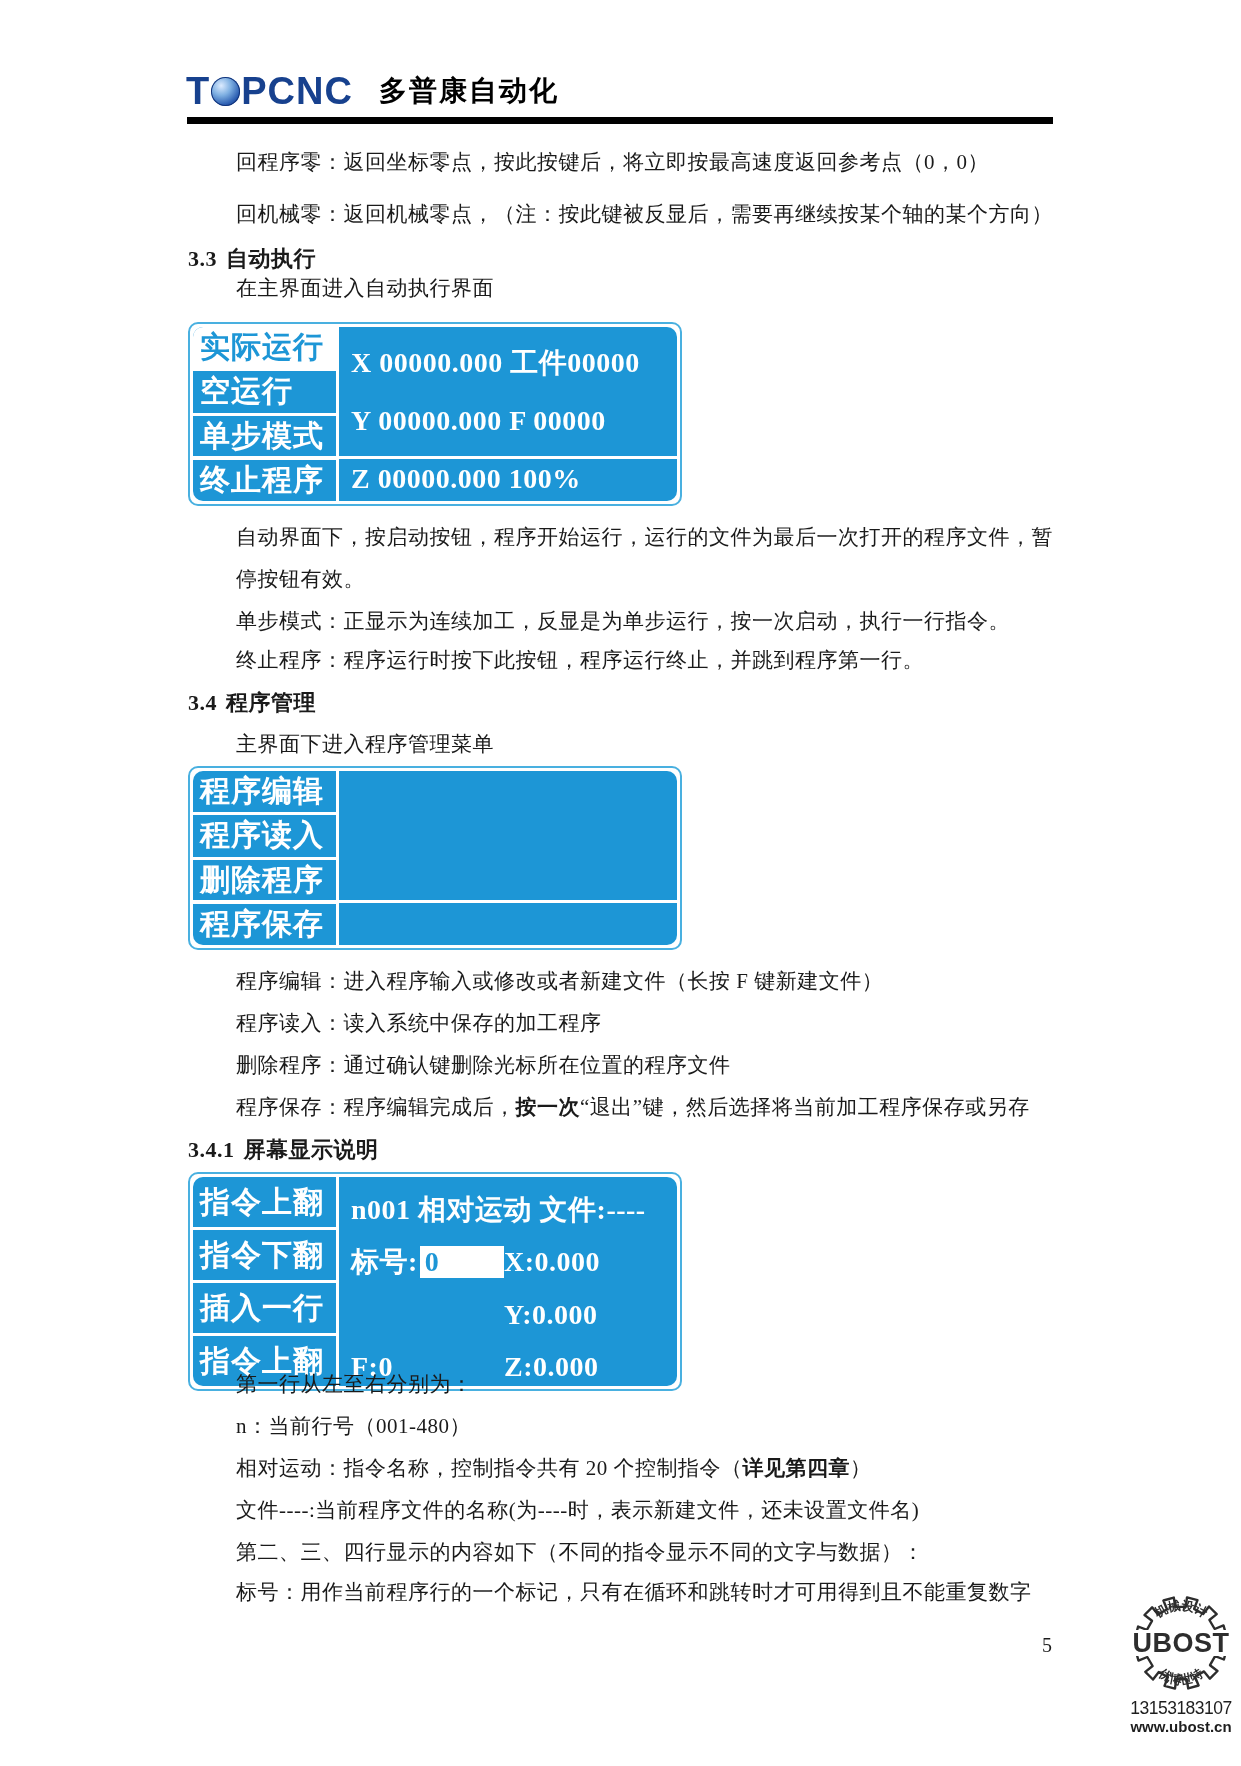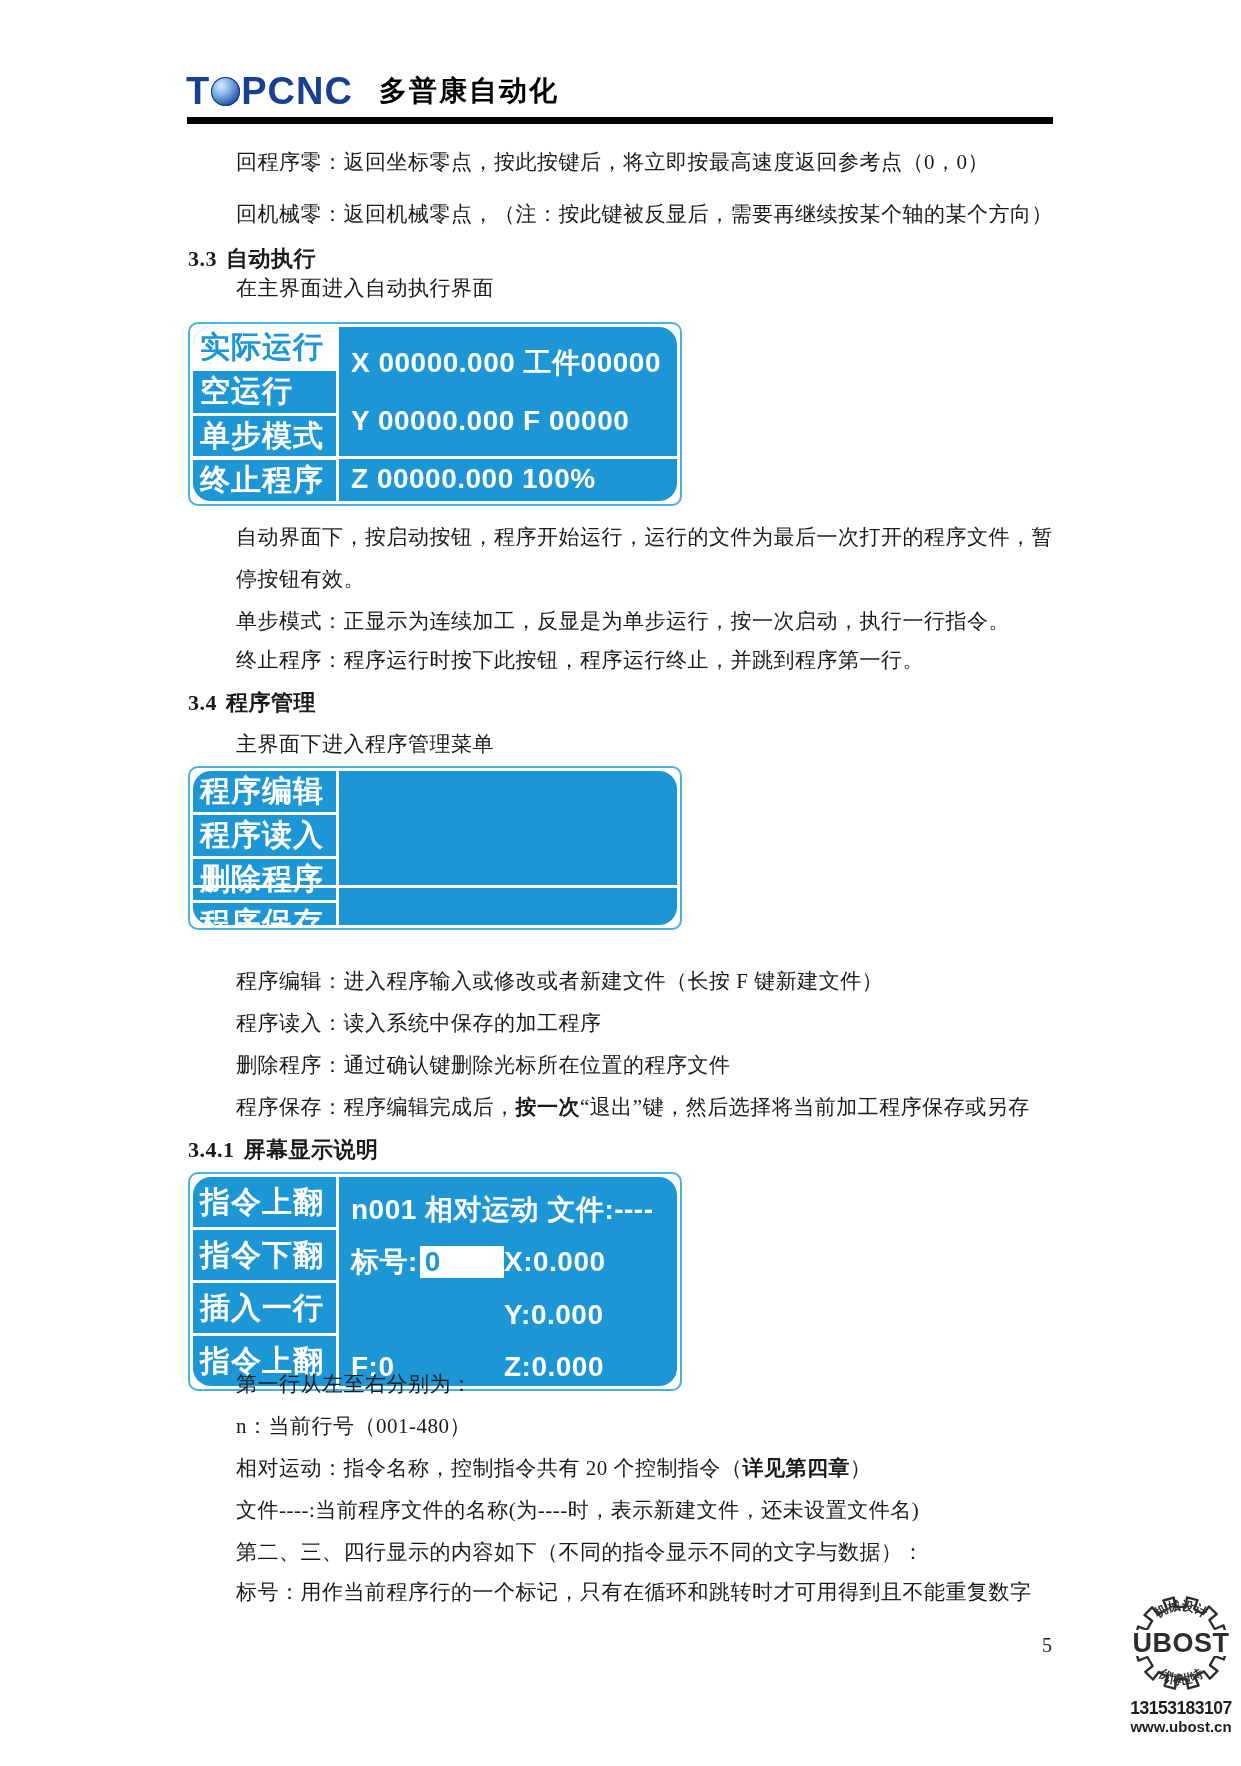--- a/index.html
+++ b/index.html
@@ -18,40 +18,40 @@
     font-size:28px;color:#000;margin-left:26px;letter-spacing:2px;}
   .rule{position:absolute;left:187px;top:117px;width:866px;height:7px;background:#000;}
   
   .p{position:absolute;left:188px;font-size:21px;line-height:27px;letter-spacing:0.5px;white-space:nowrap;margin-left:48px;}
   .h{position:absolute;left:188px;font-size:22px;font-weight:bold;white-space:nowrap;letter-spacing:0.5px;}
   .h .num{font-family:"Liberation Serif","DejaVu Serif",serif;margin-right:9px;}
   .bold-inline{font-weight:bold;}
   
   .screen{position:absolute;left:188px;width:494px;box-sizing:border-box;
     border:2px solid #49b0e0;border-radius:10px;background:#fff;padding:3px;}
-  .screen-body{position:relative;height:100%;background:#1d96d6;border-radius:18px;overflow:hidden;
-    font-family:Liberation Sans, sans-serif;}
+  .screen-body{position:relative;height:100%;background:#1d96d6;border-radius:10px;overflow:hidden;
+    font-family:Liberation Serif, serif;}
   .btn-col{position:absolute;left:0;top:0;bottom:0;width:146px;border-right:3px solid #fff;
     display:flex;flex-direction:column;box-sizing:border-box;}
   .skey{flex:1;display:flex;align-items:center;padding-left:7px;color:#fff;font-weight:bold;
     font-size:30px;letter-spacing:1px;border-bottom:3px solid #fff;white-space:nowrap;}
   .skey:last-child{border-bottom:none;}
   .skey.active{background:#fff;color:#1d96d6;}
   .content{position:absolute;left:149px;right:0;top:0;bottom:0;display:flex;flex-direction:column;}
   .crow{flex:1;display:flex;align-items:center;padding-left:9px;color:#fff;font-weight:bold;
     font-size:28px;letter-spacing:0.5px;white-space:nowrap;position:relative;margin-top:14px;}
   .fullsep{position:absolute;left:0;right:0;top:calc(75% - 2px);height:3px;background:#fff;}
   .num-box{display:inline-flex;align-items:center;width:84px;height:32px;background:#fff;
     color:#1d96d6;font-weight:bold;padding-left:5px;box-sizing:border-box;margin-left:2px;}
   .axis{position:absolute;left:162px;}
   
   .page-num{position:absolute;left:1042px;top:1634px;font-size:20px;}
   .stamp{position:absolute;left:1126px;top:1596px;width:110px;text-align:center;color:#222;}
   .stamp svg{display:block;margin:0 auto;}
-  .stamp .phone{font-family:"Liberation Sans","DejaVu Sans",sans-serif;font-weight:bold;
+  .stamp .phone{font-family:"Liberation Sans","DejaVu Sans",sans-serif;font-weight:normal;
     font-size:17.5px;letter-spacing:-0.5px;line-height:20px;margin-top:2px;color:#1e1e1e;}
   .stamp .site{font-family:"Liberation Sans","DejaVu Sans",sans-serif;font-weight:bold;
     font-size:15px;line-height:18px;color:#1e1e1e;}
 </style>
 </head>
 <body>
 
 <div class="logo-row">
   <span class="logo-text">
       <span>T</span>
@@ -90,21 +90,21 @@
 <div class="p" style="top:524px">自动界面下，按启动按钮，程序开始运行，运行的文件为最后一次打开的程序文件，暂</div>
 <div class="p" style="top:566px">停按钮有效。</div>
 <div class="p" style="top:608px">单步模式：正显示为连续加工，反显是为单步运行，按一次启动，执行一行指令。</div>
 <div class="p" style="top:647px">终止程序：程序运行时按下此按钮，程序运行终止，并跳到程序第一行。</div>
 
 <div class="h" style="top:688px">
   <span class="num">3.4</span><span>程序管理</span>
 </div>
 <div class="p" style="top:731px">主界面下进入程序管理菜单</div>
 
-<div class="screen" style="top:766px;height:164px;text-align:right;">
+<div class="screen" style="top:766px;height:184px;text-align:right;">
   <div class="screen-body">
     <div class="btn-col">
       <div class="skey">程序编辑</div>
       <div class="skey">程序读入</div>
       <div class="skey">删除程序</div>
       <div class="skey">程序保存</div>
     </div>
     <div class="fullsep"></div>
   </div>
 </div>

